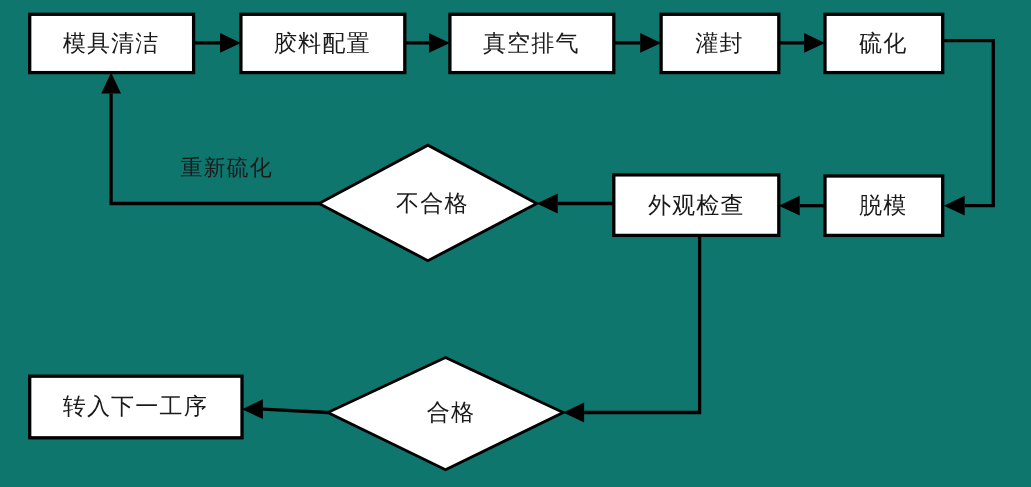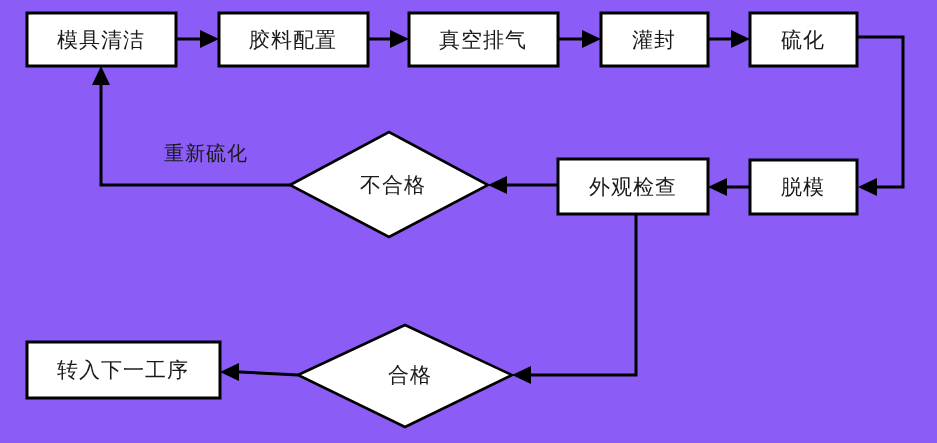--- a/index.html
+++ b/index.html
@@ -10,21 +10,21 @@
   body {
     width: 937px;
     height: 443px;
     overflow: hidden;
     font-family: "DejaVu Sans", sans-serif;
   }
   #flowchart-root {
     position: relative;
     width: 937px;
     height: 443px;
-    background: #8b5cf6;
+    background: #0f766e;
   }
   svg#flow-svg {
     display: block;
     width: 937px;
     height: 443px;
   }
   .node-shape {
     fill: #ffffff;
     stroke: #000000;
   }

